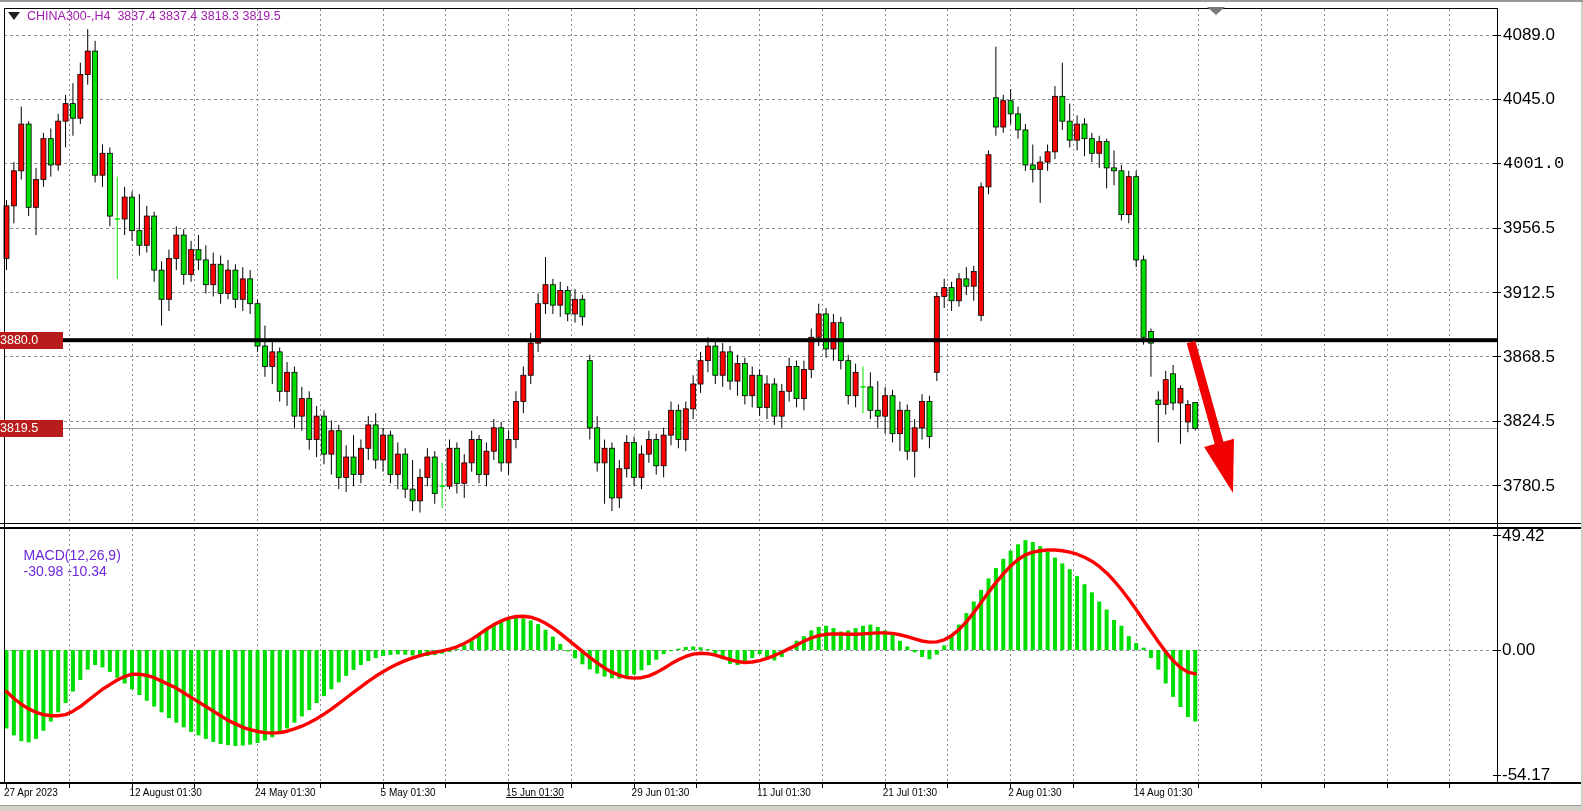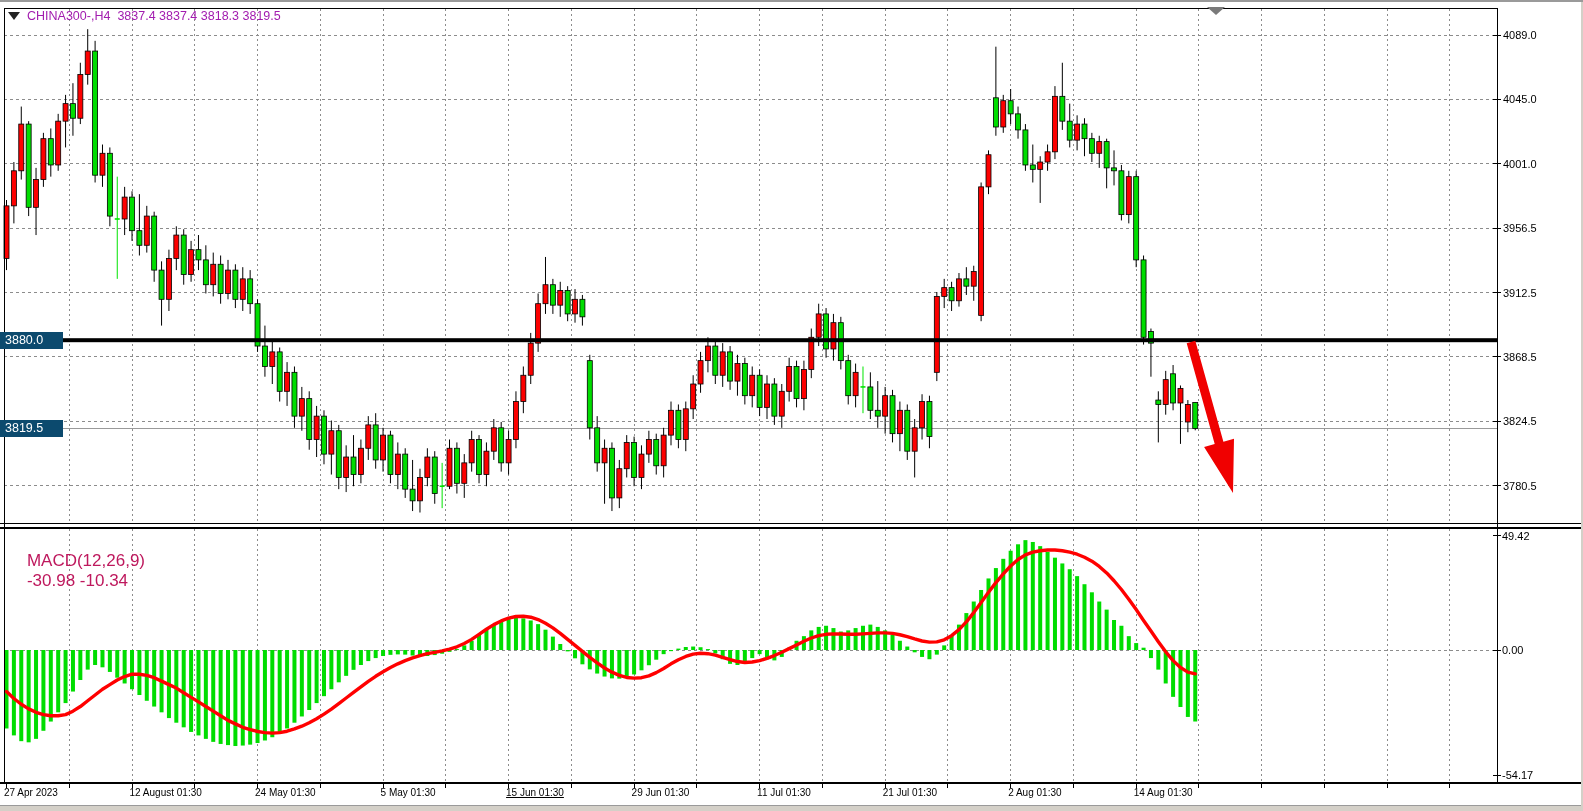--- a/index.html
+++ b/index.html
@@ -2,24 +2,24 @@
 <html><head>
 <meta charset="utf-8">
 <style>
   html,body{margin:0;padding:0;background:#d4d0c8;}
   .window{position:relative;width:1583px;height:811px;background:#ffffff;
     font-family:"Liberation Sans",sans-serif;overflow:hidden;
     border-top:2px solid #9a9a9a;box-sizing:border-box;}
   #chart-svg{position:absolute;left:0;top:0;}
   .title{position:absolute;left:8px;top:7px;font-size:12.5px;color:#a21caf;display:flex;align-items:center;gap:7px;z-index:5;white-space:pre;}
   .tri-down{width:0;height:0;border-left:6px solid transparent;border-right:6px solid transparent;border-top:8px solid #222;display:inline-block;}
-  .macd-title{position:absolute;left:8px;top:529px;font-size:17px;color:#be185d;z-index:5;white-space:pre;}
-  .axis-label{position:absolute;font-size:11px;color:#000;height:16px;line-height:16px;z-index:3;white-space:nowrap;}
-  .axis-box{position:absolute;left:1499px;width:63px;height:17px;background:#0c4a6e;color:#fff;
-    font-size:12.5px;line-height:17px;padding-left:5px;box-sizing:border-box;z-index:4;}
+  .macd-title{position:absolute;left:8px;top:529px;font-size:14px;color:#6d28d9;z-index:5;white-space:pre;}
+  .axis-label{position:absolute;font-size:17px;color:#000;height:16px;line-height:16px;z-index:3;white-space:nowrap;}
+  .axis-box{position:absolute;left:1499px;width:63px;height:17px;background:#b91c1c;color:#fff;
+    font-size:12.5px;line-height:17px;box-sizing:border-box;z-index:4;}
   .date-label{position:absolute;font-size:10px;color:#000;top:785px;z-index:3;white-space:nowrap;}
   .bottom-strip{position:absolute;left:0;top:803px;width:1583px;height:8px;background:#d4d0c8;border-top:1px solid #9a9a9a;z-index:6;}
   .right-strip{position:absolute;right:0;top:0;width:2px;height:811px;background:#d4d0c8;z-index:6;}
 </style>
 </head>
 <body>
 
 <div class="window">
   <svg id="chart-svg" width="1583" height="811">
       <line x1="4" y1="33" x2="1497" y2="33" stroke="#8c8c8c" stroke-width="1" stroke-dasharray="3,3" shape-rendering="crispEdges"></line>
@@ -620,21 +620,21 @@
   </div>
 
   <div class="macd-title">
     <span>MACD(12,26,9)</span>
     <span>-30.98 -10.34</span>
   </div>
 
   <div id="price-axis">
       <span class="axis-label" style="left: 1503px; top: 25px;">4089.0</span>
       <span class="axis-label" style="left: 1503px; top: 89.2528px;">4045.0</span>
-      <span class="axis-label" style="left: 1503px; top: 153.506px;">4001.0</span>
+      <span class="axis-label" style="left: 1503px; top: 153.506px; font-family: Liberation Mono, monospace;">4001.0</span>
       <span class="axis-label" style="left: 1503px; top: 218.489px;">3956.5</span>
       <span class="axis-label" style="left: 1503px; top: 282.741px;">3912.5</span>
       <span class="axis-label" style="left: 1503px; top: 346.994px;">3868.5</span>
       <span class="axis-label" style="left: 1503px; top: 411.247px;">3824.5</span>
       <span class="axis-label" style="left: 1503px; top: 475.5px;">3780.5</span>
       <span class="axis-label" style="left: 1502px; top: 525.932px;">49.42</span>
       <span class="axis-label" style="left: 1502px; top: 640px;">0.00</span>
       <span class="axis-label" style="left: 1502px; top: 765.032px;">-54.17</span>
       <span class="axis-box" style="left: 0px; top: 329.701px;">3880.0</span>
       <span class="axis-box" style="left: 0px; top: 418.049px;">3819.5</span>

